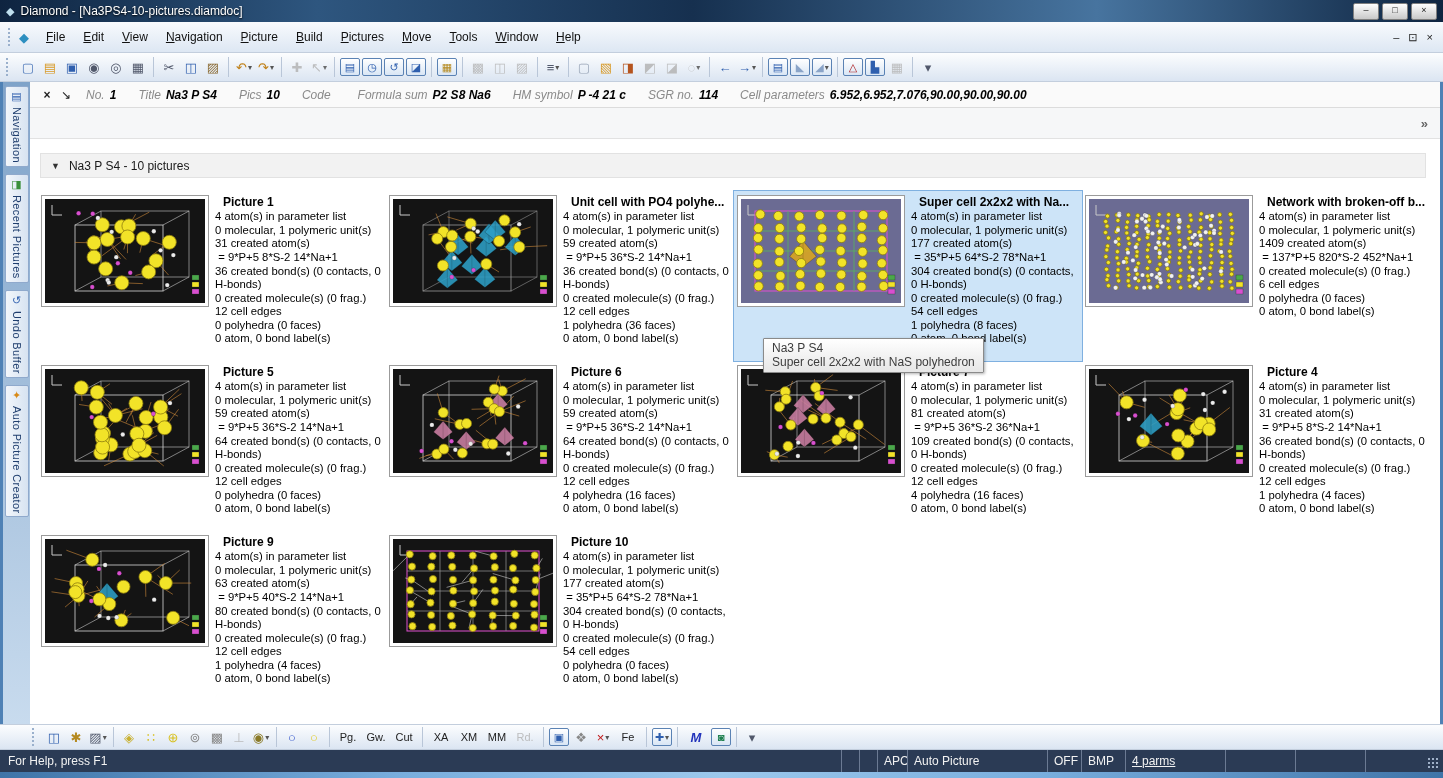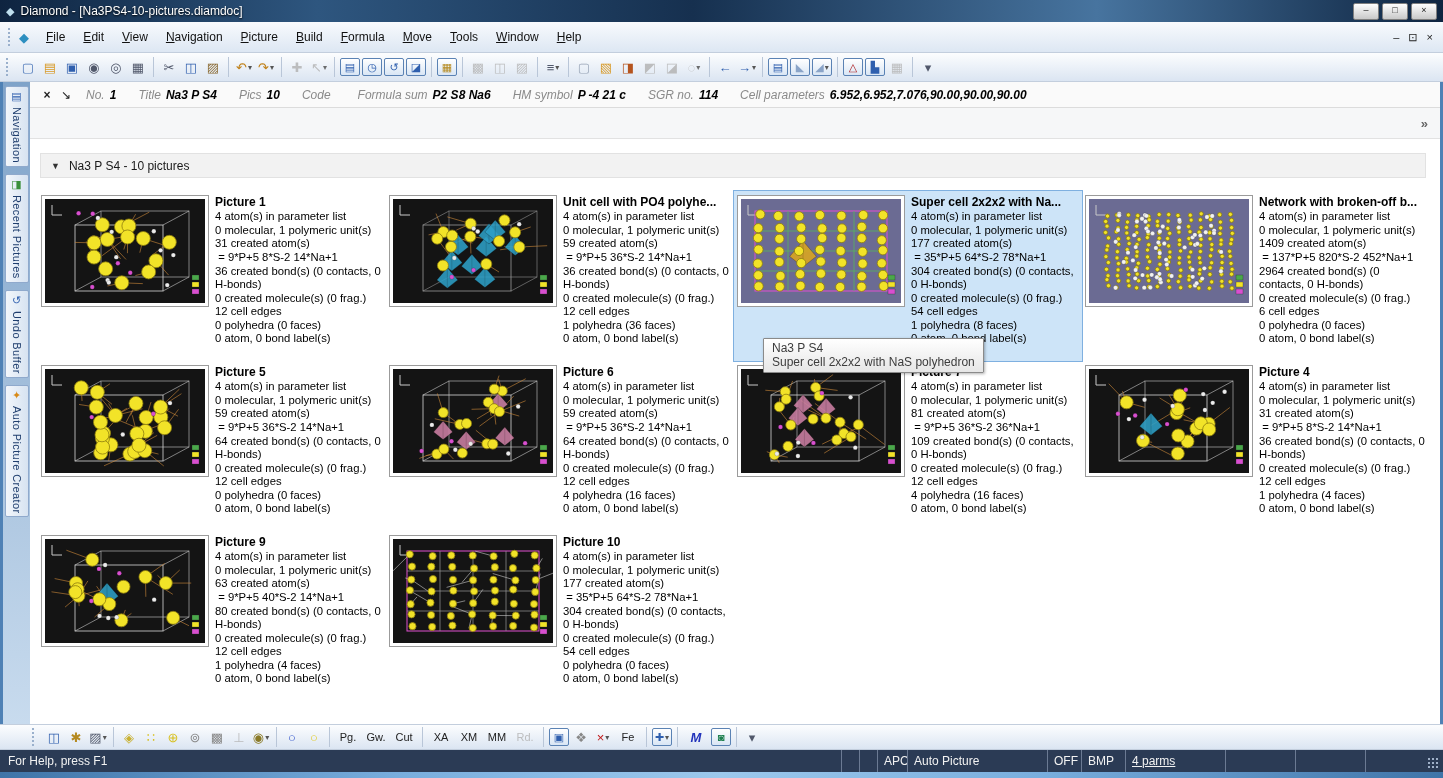--- a/index.html
+++ b/index.html
@@ -56,21 +56,21 @@
   .chev{color:#666;font-size:13px;font-weight:bold;}
   .content{flex:1;background:#fff;position:relative;overflow:hidden;}
   .secheader{margin:14px 14px 0 10px;height:23px;background:#f2f2f2;border:1px solid #e2e2e2;
     display:flex;align-items:center;font-size:12px;color:#1a1a1a;padding-left:10px;}
   .seccollapse{font-size:9px;margin-right:9px;color:#333;}
   .grid{position:absolute;left:8px;top:52px;display:grid;grid-template-columns:repeat(4,348px);grid-auto-rows:170px;}
   .pitem{display:flex;padding:4px 3px;box-sizing:border-box;align-items:flex-start;}
   .pitem.sel{background:#cde4f8;outline:1px solid #7fb0e0;}
   .thumb{width:168px;height:112px;flex:none;border:1px solid #9b9b9b;background:#fff;padding:3px;box-sizing:border-box;}
   .ptext{margin-left:6px;flex:1;min-width:0;font-size:11.3px;line-height:1.2;color:#000;}
-  .ptitle{font-weight:bold;font-size:12px;margin-bottom:1px;white-space:nowrap;overflow:hidden;}
+  .ptitle{font-weight:bold;font-size:12px;margin-bottom:1px;white-space:nowrap;overflow:hidden;margin-left:8px;}
   .pline{white-space:pre-wrap;}
   
   .tooltip{position:absolute;left:763px;top:338px;z-index:50;min-width:196px;
     background:linear-gradient(#ffffff,#e6e6e6);border:1px solid #8a8a8a;border-radius:1px;
     box-shadow:1px 1px 3px rgba(0,0,0,.3);font-size:12px;color:#3c3c3c;padding:2px 8px 3px;}
   
   .statusbar{height:22px;flex:none;background:#2b3b55;color:#f2f2f2;display:flex;align-items:center;font-size:12px;}
   .sbhelp{padding-left:8px;flex:1;}
   .sbcell{height:100%;display:flex;align-items:center;padding:0 6px;border-left:1px solid #6b7a93;
     box-sizing:border-box;white-space:nowrap;overflow:hidden;flex:none;}
@@ -90,21 +90,21 @@
     <span class="winbtns">
       <span class="wbtn">–</span>
       <span class="wbtn">□</span>
       <span class="wbtn">×</span>
     </span>
   </div>
 
   <div class="menubar">
     <span class="grip"></span>
     <span class="mappicon">◆</span>
-    <span id="menu-items"><span class="mitem">File</span><span class="mitem">Edit</span><span class="mitem">View</span><span class="mitem">Navigation</span><span class="mitem">Picture</span><span class="mitem">Build</span><span class="mitem">Formula</span><span class="mitem">Move</span><span class="mitem">Tools</span><span class="mitem">Window</span><span class="mitem">Help</span></span>
+    <span id="menu-items"><span class="mitem">File</span><span class="mitem">Edit</span><span class="mitem">View</span><span class="mitem">Navigation</span><span class="mitem">Picture</span><span class="mitem">Build</span><span class="mitem">Pictures</span><span class="mitem">Move</span><span class="mitem">Tools</span><span class="mitem">Window</span><span class="mitem">Help</span></span>
     <span class="childbtns">
       <span>–</span>
       <span>⊡</span>
       <span>×</span>
     </span>
   </div>
 
   <div class="toolbar" id="tb-top">
     <span class="grip"></span>
   <span class="tbi" style="color: rgb(74, 118, 184);">▢</span>
@@ -664,21 +664,20 @@
                   <rect x="147" y="76" width="7" height="5" fill="#4aa84a" stroke="#222" stroke-width="0.3"></rect>
                   <rect x="147" y="83" width="7" height="5" fill="#f2e328" stroke="#222" stroke-width="0.3"></rect>
                   <rect x="147" y="90" width="7" height="5" fill="#d94fd0" stroke="#222" stroke-width="0.3"></rect>
                 </svg></div>
               <div class="ptext">
                 <div class="ptitle">Network with broken-off b...</div>
                 <div class="pline">4 atom(s) in parameter list</div>
                 <div class="pline">0 molecular, 1 polymeric unit(s)</div>
                 <div class="pline">1409 created atom(s)</div>
                 <div class="pline"> = 137*P+5 820*S-2 452*Na+1</div>
-                <div class="pline">2964 created bond(s) (0 contacts, 0 H-bonds)</div>
                 <div class="pline">0 created molecule(s) (0 frag.)</div>
                 <div class="pline">6 cell edges</div>
                 <div class="pline">0 polyhedra (0 faces)</div>
                 <div class="pline">0 atom, 0 bond label(s)</div>
               </div>
             </div>
             <div class="pitem">
               <div class="thumb"><svg viewBox="0 0 160 104" width="160" height="104">
                   <rect x="0" y="0" width="160" height="104" fill="#141414"></rect>
                   <path d="M7 16 L7 6 M7 16 L17 16" stroke="#c9c9c9" stroke-width="1" fill="none"></path>

